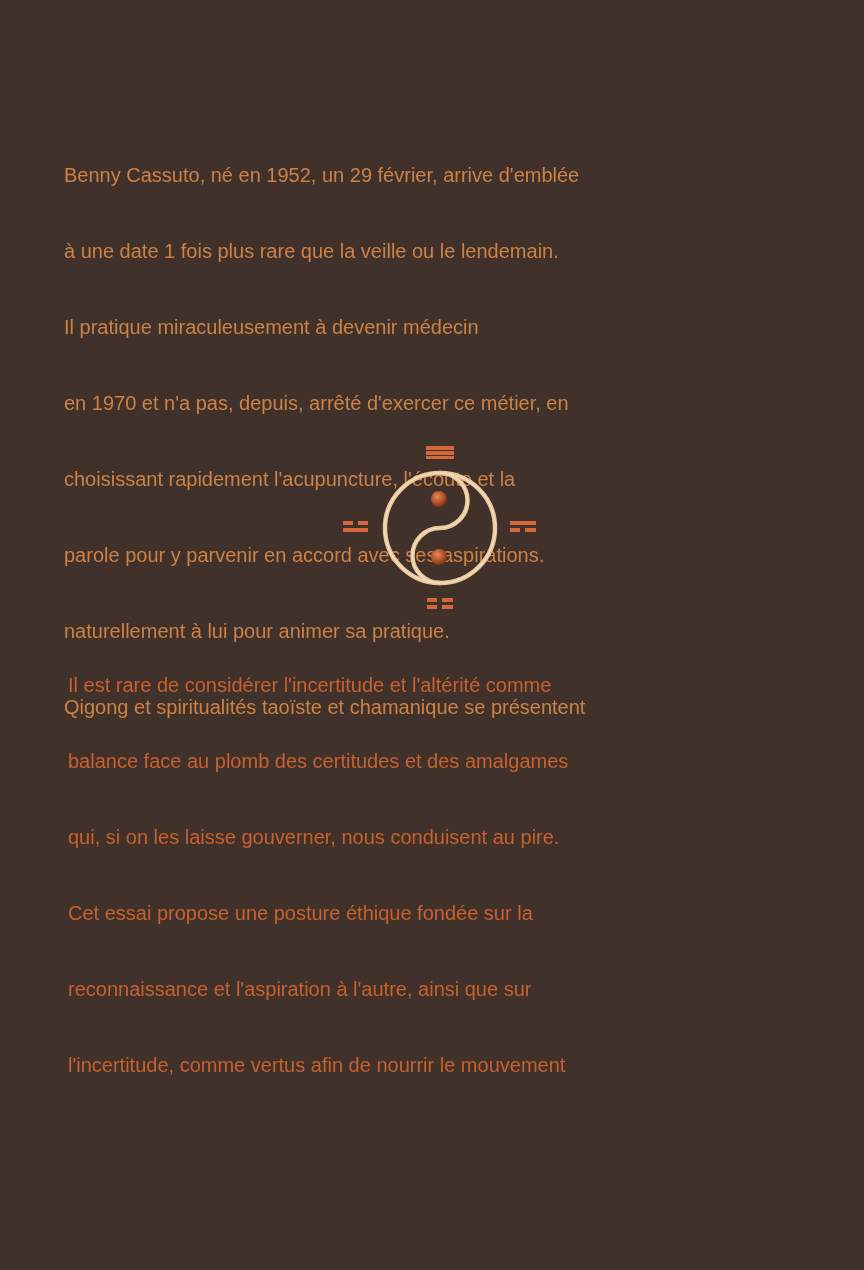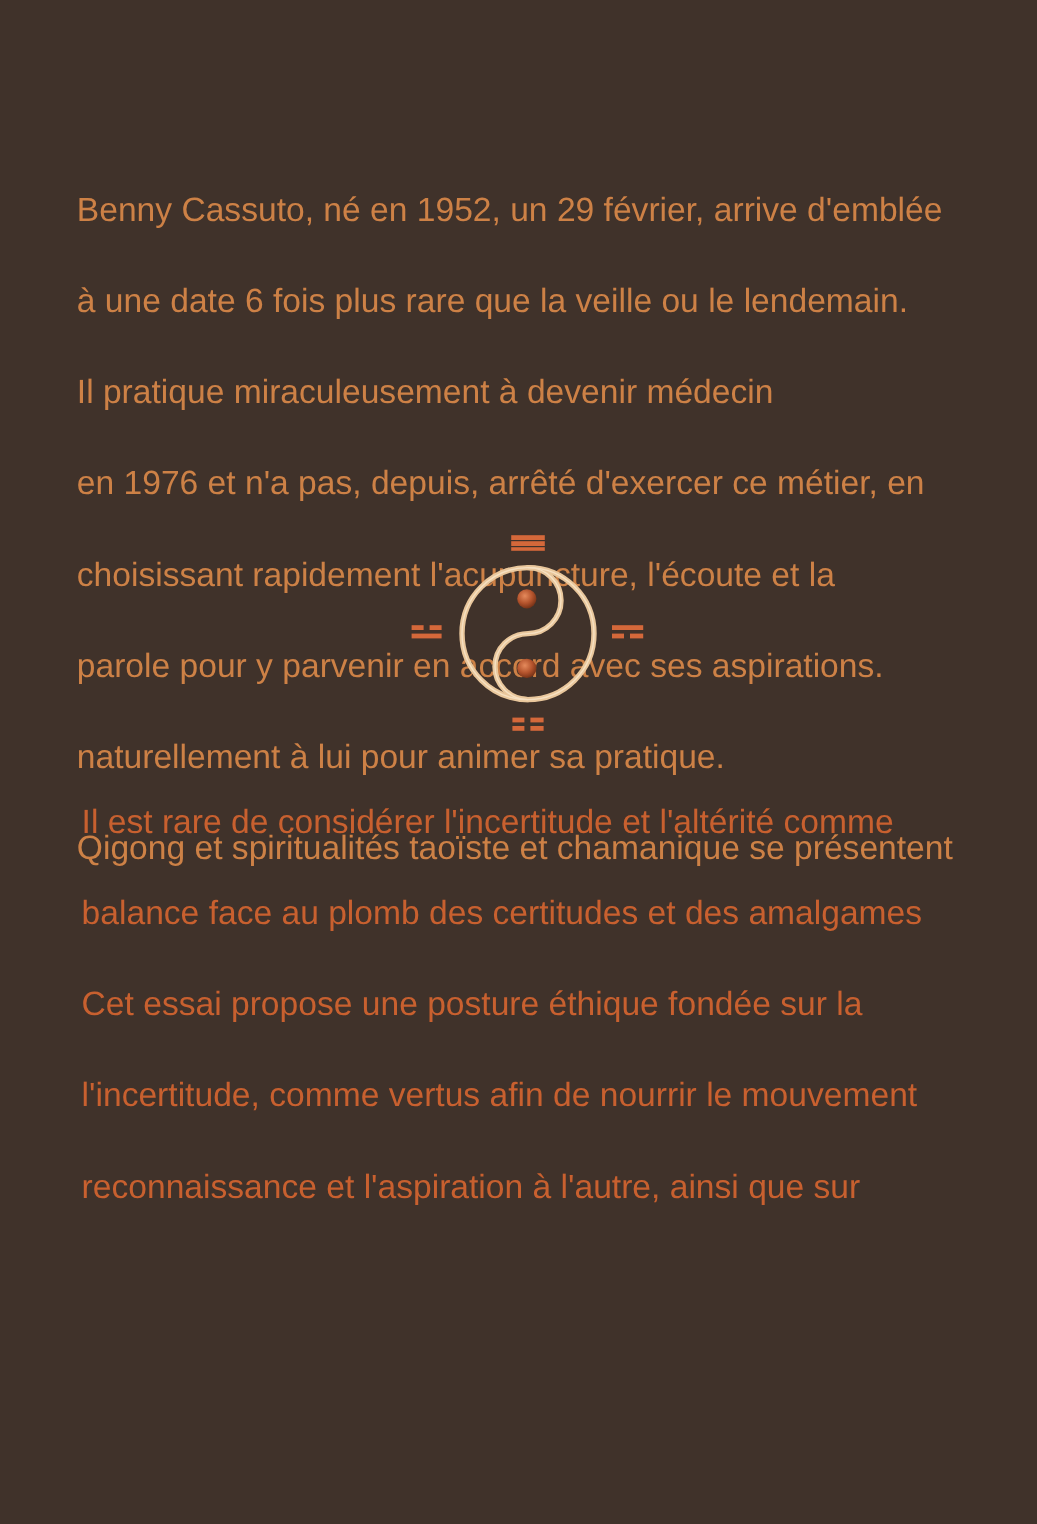--- a/index.html
+++ b/index.html
@@ -5,37 +5,37 @@
   html, body { margin: 0; padding: 0; }
   body {
     width: 864px; height: 1270px;
     background: #40322a;
     font-family: "Liberation Sans", sans-serif;
     position: relative;
     overflow: hidden;
   }
   .para {
     position: absolute;
-    font-size: 28px;
+    font-size: 20px;
     line-height: 38px;
     margin: 0;
     white-space: pre-line;
   }
   #bio { left: 64px; top: 118px; color: #cd8146; }
   #summary { left: 68px; top: 628px; color: #c8602f; }
   .emblem { position: absolute; left: 330px; top: 430px; width: 220px; height: 190px; }
 </style>
 </head>
 <body>
 
 <div class="para" id="bio">
   <div>Benny Cassuto, né en 1952, un 29 février, arrive d'emblée</div>
-  <div>à une date 6 fois plus rare que la veille ou le lendemain.</div>
+  <div>à une date 1 fois plus rare que la veille ou le lendemain.</div>
   <div>Il pratique miraculeusement à devenir médecin</div>
-  <div>en 1976 et n'a pas, depuis, arrêté d'exercer ce métier, en</div>
+  <div>en 1970 et n'a pas, depuis, arrêté d'exercer ce métier, en</div>
   <div>choisissant rapidement l'acupuncture, l'écoute et la</div>
   <div>parole pour y parvenir en accord avec ses aspirations.</div>
   <div>naturellement à lui pour animer sa pratique.</div>
   <div>Qigong et spiritualités taoïste et chamanique se présentent</div>
 </div>
 
 <div class="emblem">
   <svg width="220" height="190" viewBox="0 0 220 190">
     <defs>
       <radialGradient id="dot" cx="40%" cy="35%" r="65%">
@@ -79,22 +79,23 @@
       <path d="M110 43 A27.5 27.5 0 0 1 110 98 A27.5 27.5 0 0 0 110 153"></path>
     </g>
     <circle cx="109" cy="69" r="8" fill="url(#dot)"></circle>
     <circle cx="109" cy="127" r="8" fill="url(#dot)"></circle>
   </svg>
 </div>
 
 <div class="para" id="summary">
   <div>Il est rare de considérer l'incertitude et l'altérité comme</div>
   <div>balance face au plomb des certitudes et des amalgames</div>
+  <div>qui, si on les laisse gouverner, nous conduisent au pire.</div>
   <div>Cet essai propose une posture éthique fondée sur la</div>
+  <div>reconnaissance et l'aspiration à l'autre, ainsi que sur</div>
   <div>l'incertitude, comme vertus afin de nourrir le mouvement</div>
-  <div>reconnaissance et l'aspiration à l'autre, ainsi que sur</div>
   
   
   
   
   
   
 </div>
 
 </body></html>

